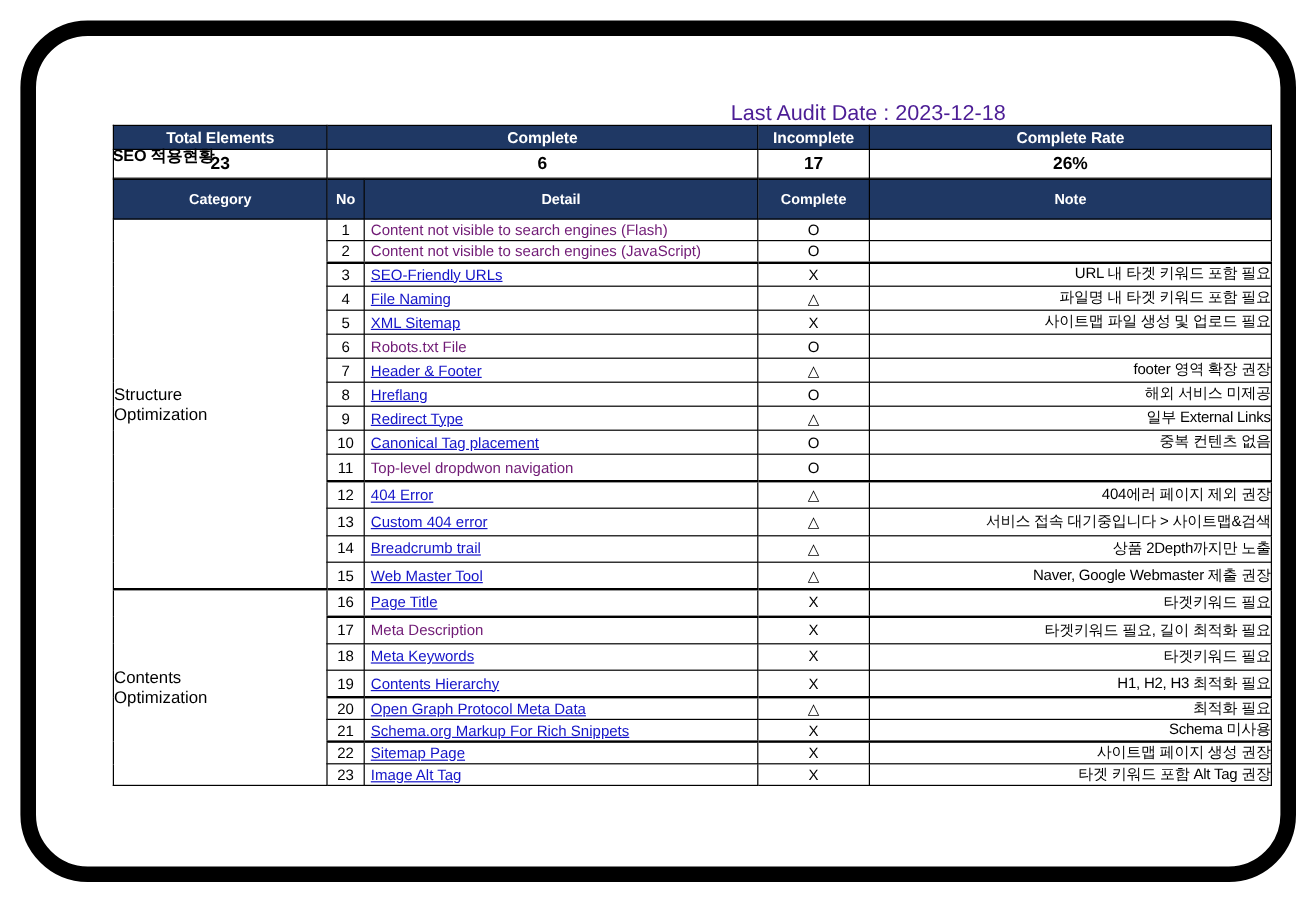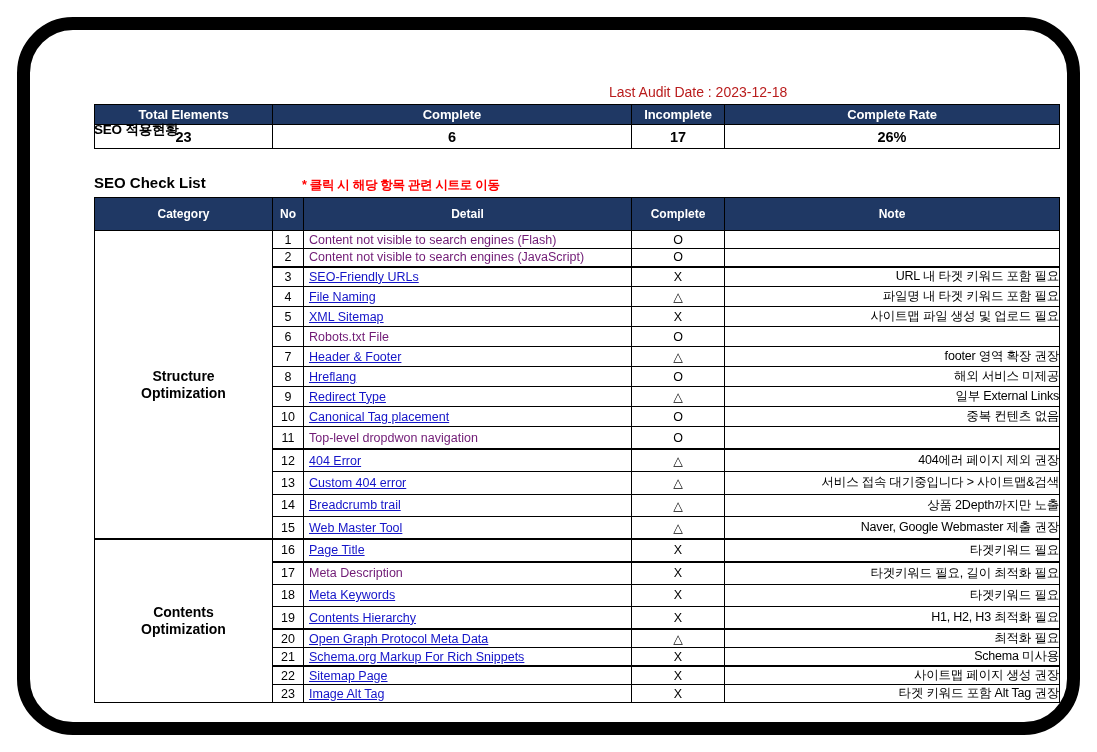--- a/index.html
+++ b/index.html
@@ -51,22 +51,22 @@
   #summary-title {
     position: absolute;
     left: 0;
     top: 2px;
     margin-top: 40px;
   }
   #audit-date {
     position: absolute;
     left: 515px;
     top: 4px;
-    font-size: 14px;
-    color: #b91c1c;
+    font-size: 18px;
+    color: #4c1d95;
     white-space: nowrap;
   }
 
   table.grid {
     border-collapse: collapse;
     table-layout: fixed;
     width: 965px;
   }
   table.grid td, table.grid th {
     border: 1px solid #000000;
@@ -121,22 +121,22 @@
     background: #1F3864;
     color: #ffffff;
     font-weight: bold;
     height: 33px;
     font-size: 12px;
     text-align: center;
     border: 1px solid #000000;
   }
 
   #check-table td.cat {
-    text-align: center;
-    font-weight: bold;
+    text-align: left;
+    font-weight: normal;
     font-size: 14px;
     line-height: 17px;
     vertical-align: middle;
   }
   #check-table td.no {
     text-align: center;
     font-size: 12.5px;
   }
   #check-table td.detail {
     text-align: left;
@@ -199,24 +199,20 @@
       <tbody>
         <tr>
           <td>23</td>
           <td>6</td>
           <td>17</td>
           <td>26%</td>
         </tr>
       </tbody>
     </table>
 
-    <div id="checklist-head">
-      <div id="checklist-title">SEO Check List</div>
-      <div id="checklist-hint">* 클릭 시 해당 항목 관련 시트로 이동</div>
-    </div>
 
     <table class="grid" id="check-table">
       <colgroup>
         <col style="width:178px">
         <col style="width:31px">
         <col style="width:328px">
         <col style="width:93px">
         <col style="width:335px">
       </colgroup>
       <thead>

